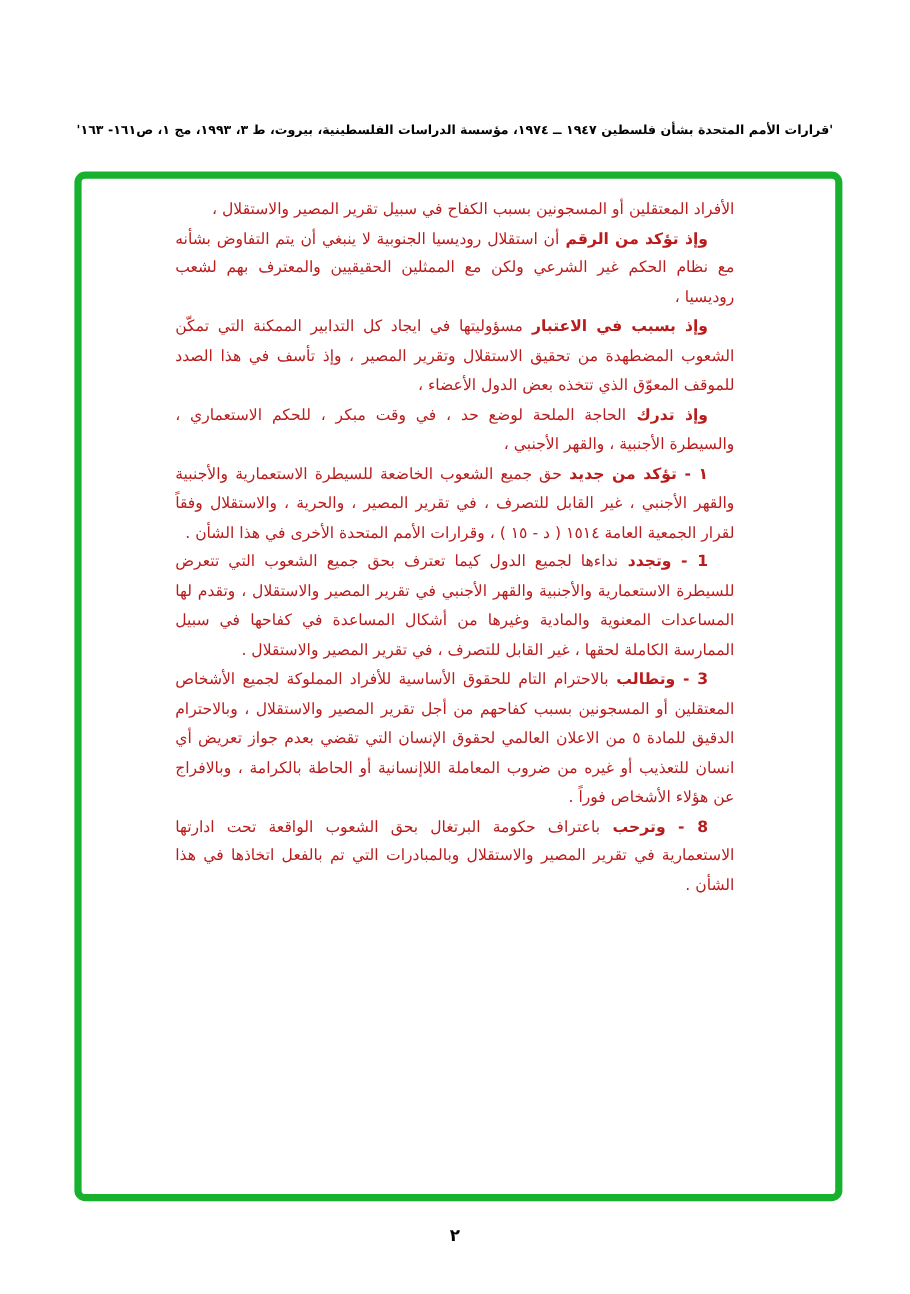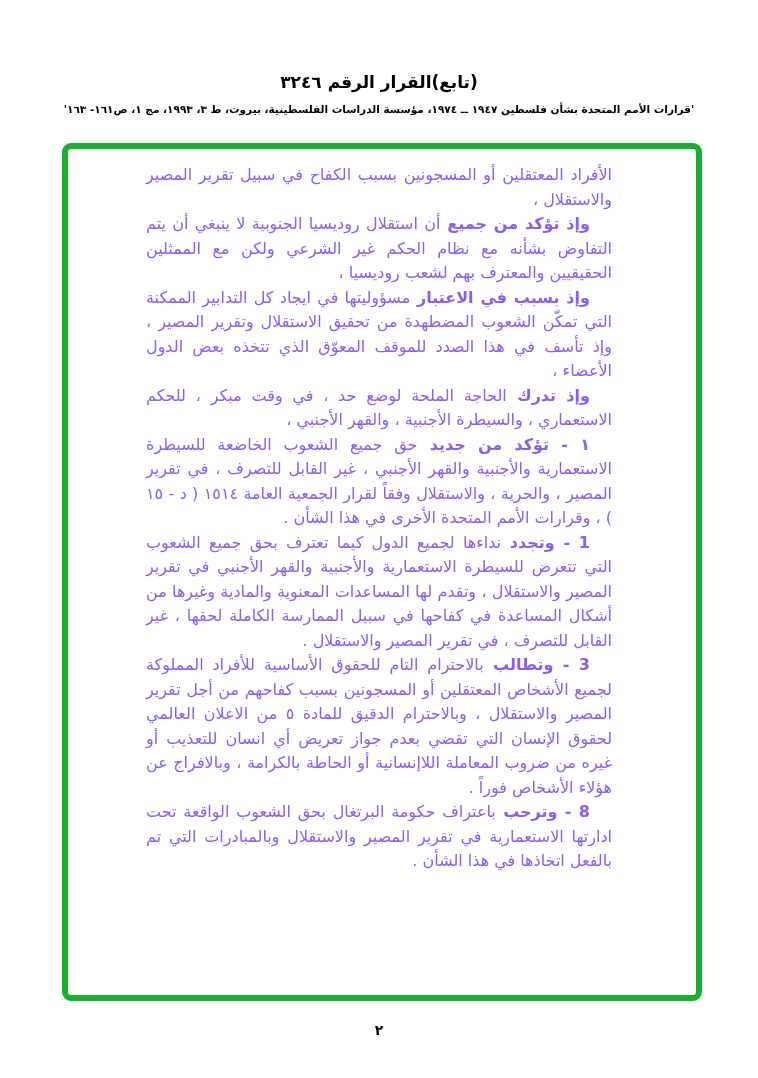--- a/index.html
+++ b/index.html
@@ -51,23 +51,23 @@
     border-radius: 9px;
     background: transparent;
   }
   .resolution-body {
     position: absolute;
     left: 146px;
     top: 163px;
     width: 466px;
     direction: rtl;
     text-align: justify;
-    font-size: 16px;
+    font-size: 13px;
     line-height: 24.5px;
-    color: #8b5cf6;
+    color: #b91c1c;
   }
   .para {
     margin: 0;
     padding: 0;
   }
   .para.indent {
     text-indent: 22px;
   }
   .para b {
     font-weight: bold;
@@ -81,29 +81,28 @@
     font-weight: bold;
     font-size: 14px;
     color: #000000;
   }
 </style>
 </head>
 <body>
 
 <div class="page">
 
-  <div class="header-title">(تابع)القرار الرقم ٣٢٤٦</div>
 
   <div class="header-citation">'قرارات الأمم المتحدة بشأن فلسطين ١٩٤٧ ــ ١٩٧٤، مؤسسة الدراسات الفلسطينية، بيروت، ط ٣، ١٩٩٣، مج ١، ص١٦١- ١٦٣'</div>
 
   <div class="green-frame" style="border-color: rgb(24, 177, 46);"></div>
 
   <div class="resolution-body">
       <div class="para">الأفراد المعتقلين أو المسجونين بسبب الكفاح في سبيل تقرير المصير والاستقلال ،</div>
-      <div class="para indent"><b>وإذ تؤكد من جميع </b>أن استقلال روديسيا الجنوبية لا ينبغي أن يتم التفاوض بشأنه مع نظام الحكم غير الشرعي ولكن مع الممثلين الحقيقيين والمعترف بهم لشعب روديسيا ،</div>
+      <div class="para indent"><b>وإذ تؤكد من الرقم </b>أن استقلال روديسيا الجنوبية لا ينبغي أن يتم التفاوض بشأنه مع نظام الحكم غير الشرعي ولكن مع الممثلين الحقيقيين والمعترف بهم لشعب روديسيا ،</div>
       <div class="para indent"><b>وإذ بسبب في الاعتبار </b>مسؤوليتها في ايجاد كل التدابير الممكنة التي تمكّن الشعوب المضطهدة من تحقيق الاستقلال وتقرير المصير ، وإذ تأسف في هذا الصدد للموقف المعوّق الذي تتخذه بعض الدول الأعضاء ،</div>
       <div class="para indent"><b>وإذ تدرك </b>الحاجة الملحة لوضع حد ، في وقت مبكر ، للحكم الاستعماري ، والسيطرة الأجنبية ، والقهر الأجنبي ،</div>
       <div class="para indent"><b>١ - تؤكد من جديد </b>حق جميع الشعوب الخاضعة للسيطرة الاستعمارية والأجنبية والقهر الأجنبي ، غير القابل للتصرف ، في تقرير المصير ، والحرية ، والاستقلال وفقاً لقرار الجمعية العامة ١٥١٤ ( د - ١٥ ) ، وقرارات الأمم المتحدة الأخرى في هذا الشأن .</div>
       <div class="para indent"><b>1 - وتجدد </b>نداءها لجميع الدول كيما تعترف بحق جميع الشعوب التي تتعرض للسيطرة الاستعمارية والأجنبية والقهر الأجنبي في تقرير المصير والاستقلال ، وتقدم لها المساعدات المعنوية والمادية وغيرها من أشكال المساعدة في كفاحها في سبيل الممارسة الكاملة لحقها ، غير القابل للتصرف ، في تقرير المصير والاستقلال .</div>
       <div class="para indent"><b>3 - وتطالب </b>بالاحترام التام للحقوق الأساسية للأفراد المملوكة لجميع الأشخاص المعتقلين أو المسجونين بسبب كفاحهم من أجل تقرير المصير والاستقلال ، وبالاحترام الدقيق للمادة ٥ من الاعلان العالمي لحقوق الإنسان التي تقضي بعدم جواز تعريض أي انسان للتعذيب أو غيره من ضروب المعاملة اللاإنسانية أو الحاطة بالكرامة ، وبالافراج عن هؤلاء الأشخاص فوراً .</div>
       <div class="para indent"><b>8 - وترحب </b>باعتراف حكومة البرتغال بحق الشعوب الواقعة تحت ادارتها الاستعمارية في تقرير المصير والاستقلال وبالمبادرات التي تم بالفعل اتخاذها في هذا الشأن .</div>
     </div>
 
   <div class="page-number">٢</div>
 

